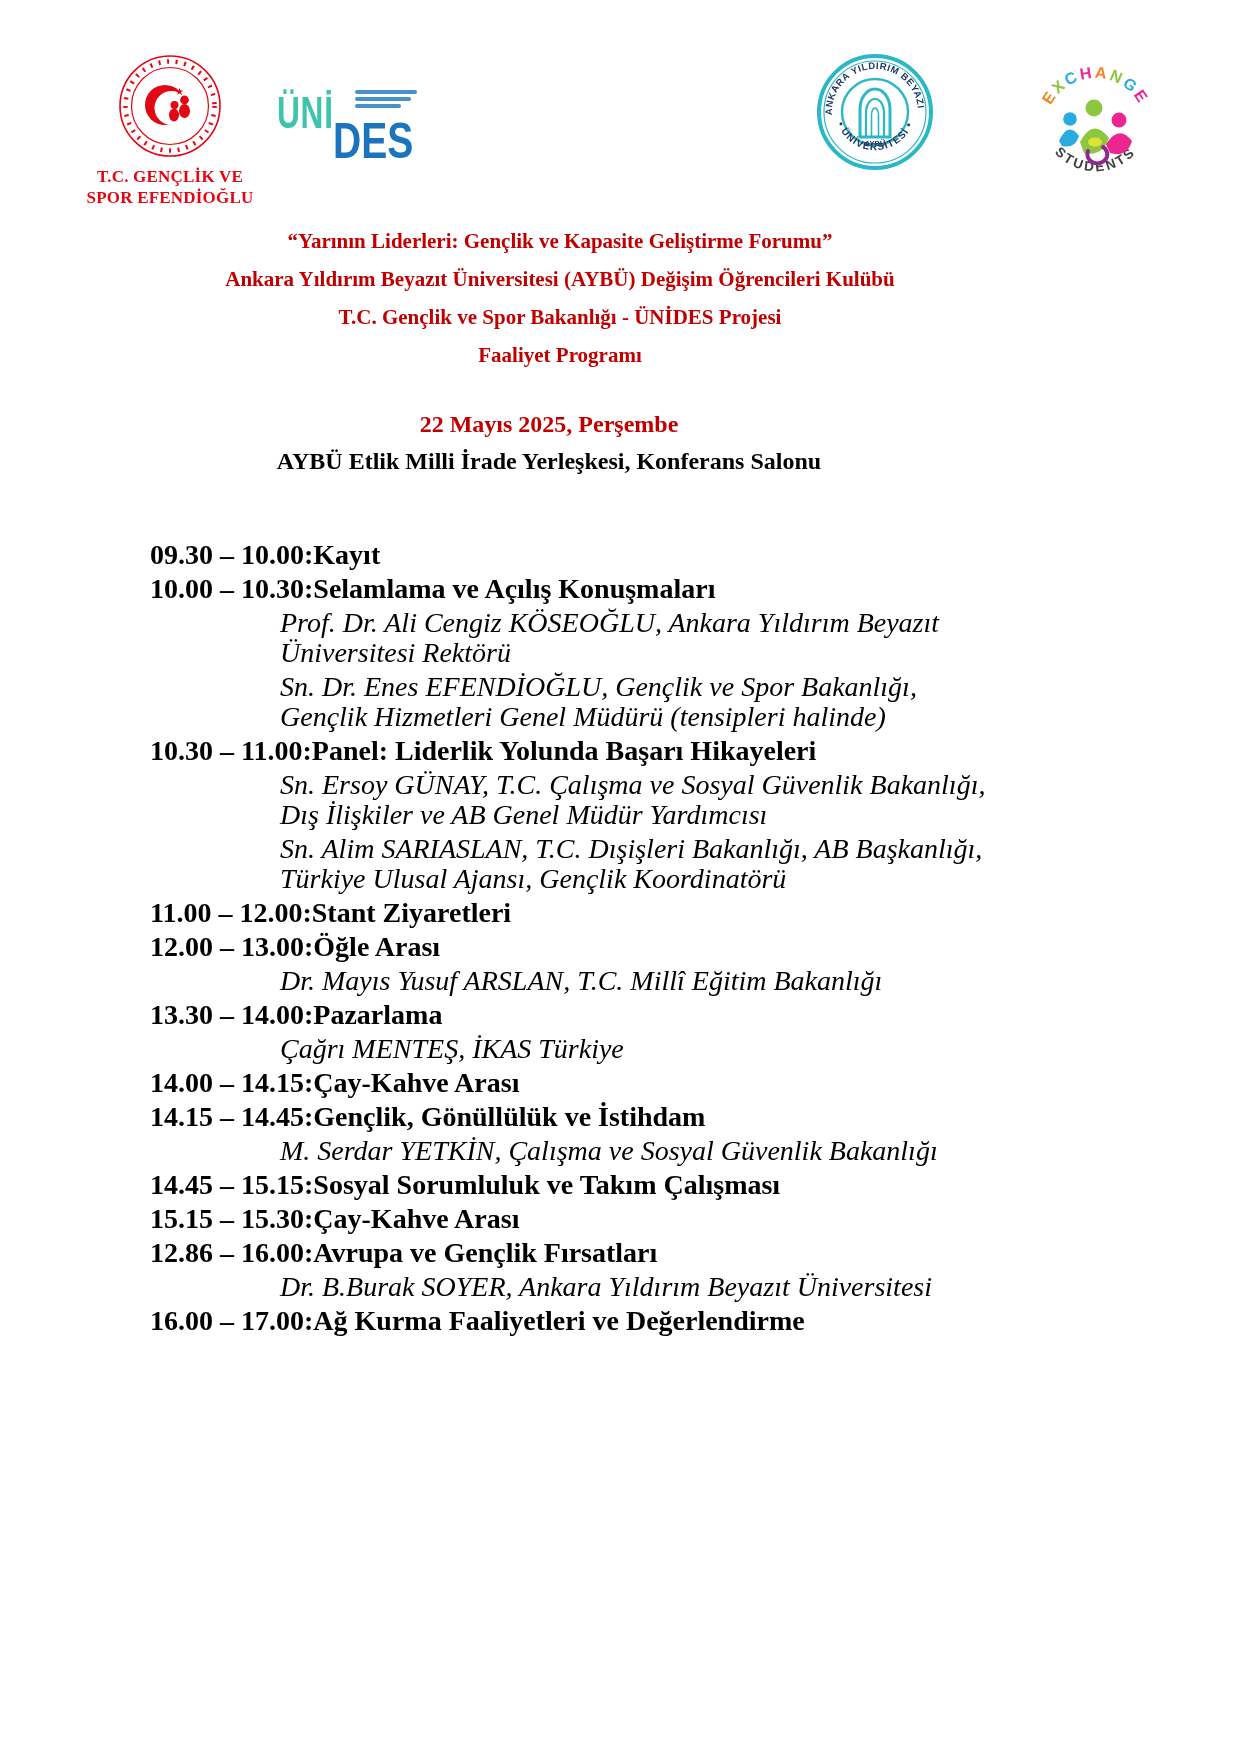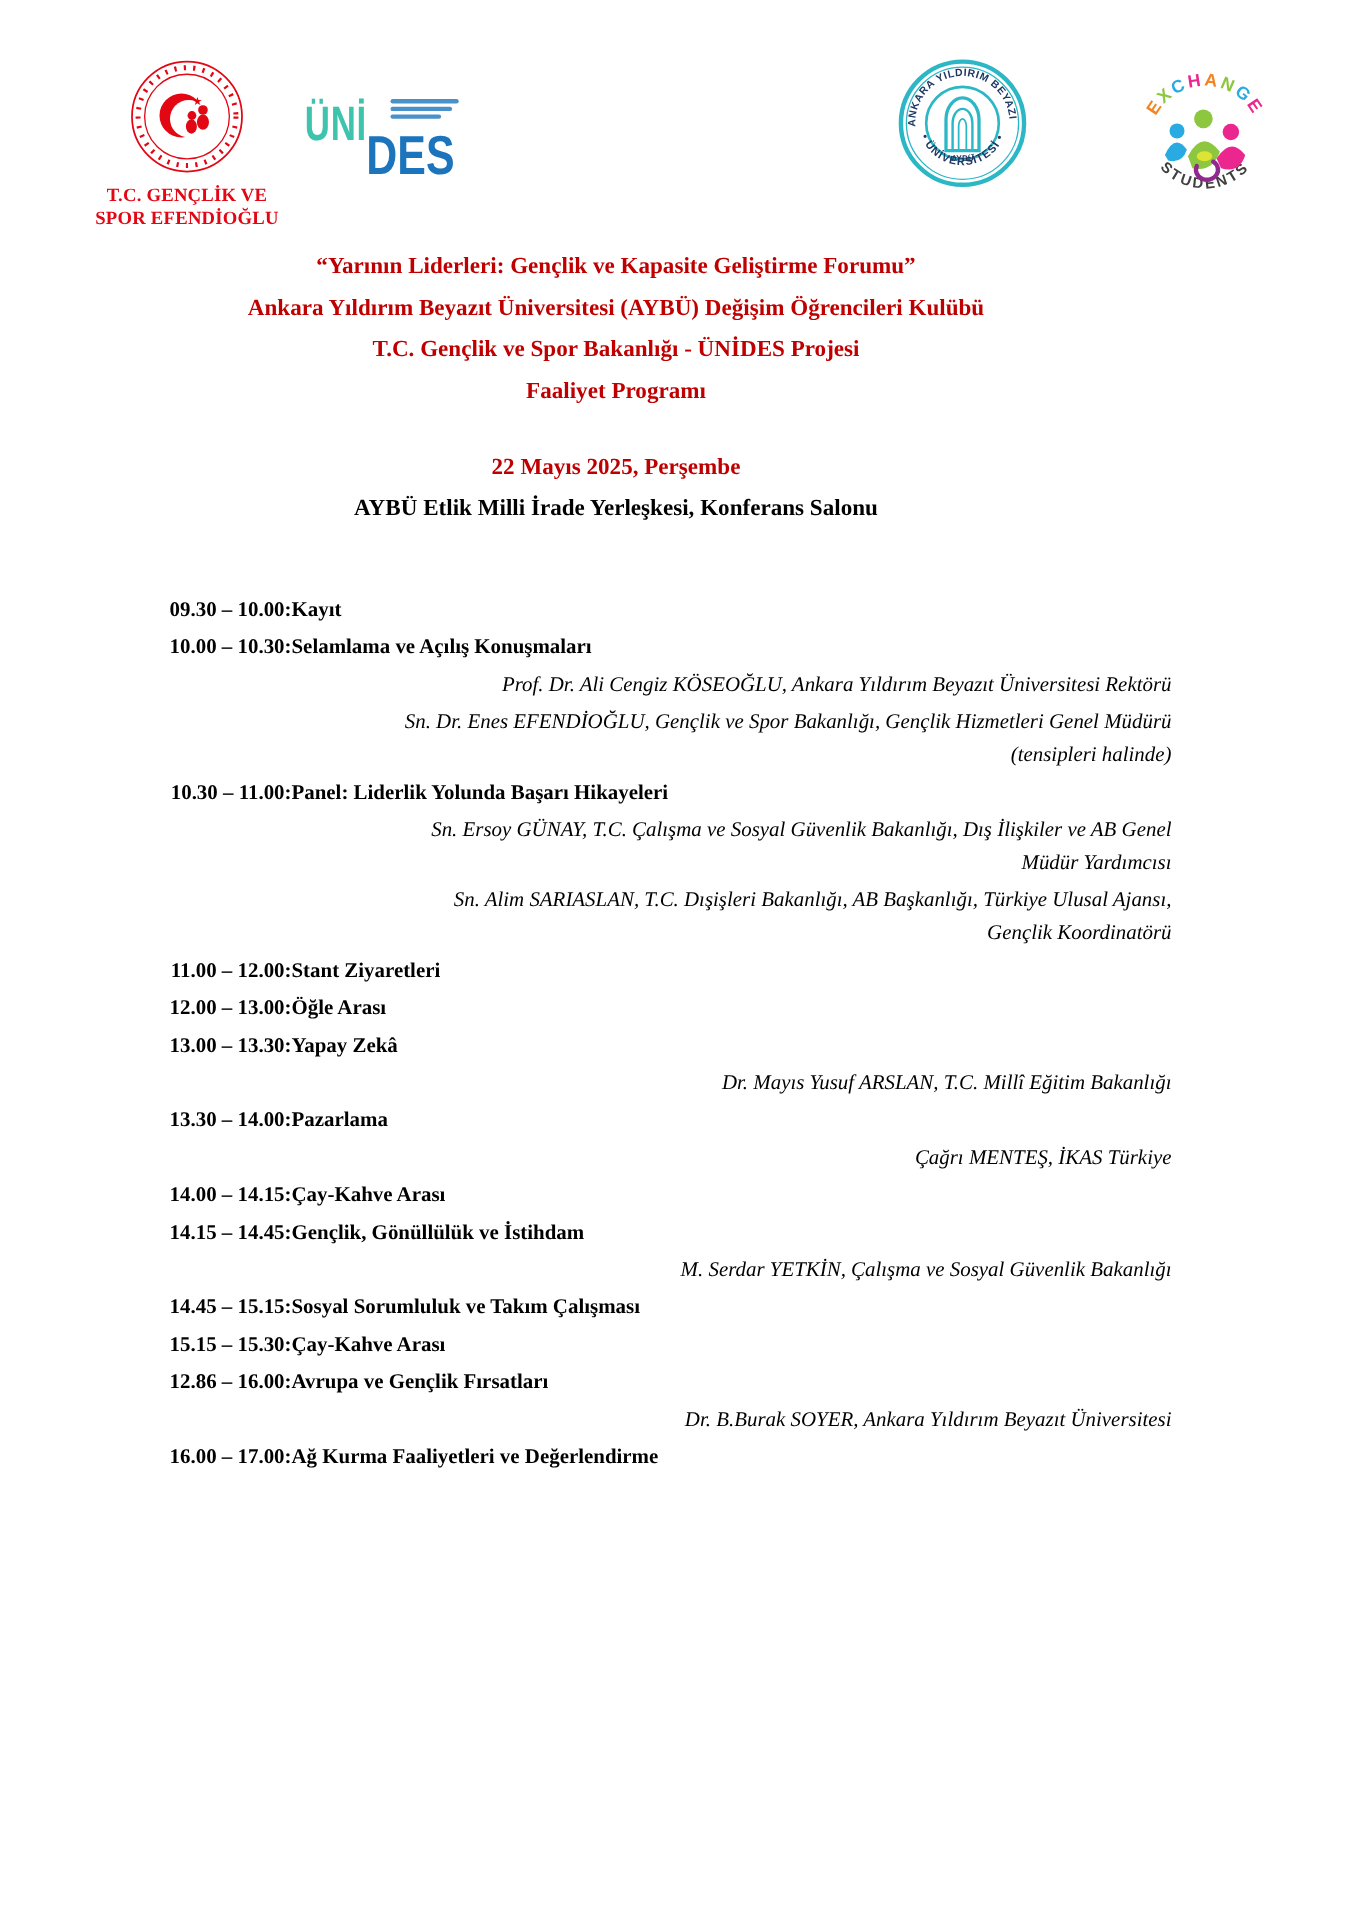--- a/index.html
+++ b/index.html
@@ -21,27 +21,27 @@
   .unides-smallprint{position:absolute;left:78px;top:12px;}
   .unides-smallprint div{height:4px;background:#1C75BC;opacity:.8;border-radius:2px;margin-bottom:3px;}
   .sp1{width:62px;} .sp2{width:56px;} .sp3{width:46px;}
 
   .logo-aybu{position:absolute;left:816px;top:53px;width:118px;height:118px;}
   .logo-exchange{position:absolute;left:1032px;top:45px;width:128px;height:142px;}
 
   
   .title-block{position:absolute;left:135px;top:222px;width:850px;text-align:center;
     color:#C00000;font-weight:bold;font-size:21px;line-height:38px;}
-  .date-block{position:absolute;left:135px;top:406px;width:850px;text-align:center;
-    font-weight:bold;font-size:21px;line-height:37px;}
+  .date-block{position:absolute;left:124px;top:406px;width:850px;text-align:center;
+    font-weight:bold;font-size:24px;line-height:37px;}
   .date-line{color:#C00000;}
   .venue-line{color:#000000;}
 
   
-  .schedule{position:absolute;left:135px;top:540px;width:930px;font-size:19px;text-align:right;}
+  .schedule{position:absolute;left:150px;top:540px;width:930px;font-size:28px;}
   .sched-row{display:flex;line-height:30px;margin-bottom:4px;}
   .time{flex:0 0 130px;font-weight:bold;white-space:nowrap;}
   .stitle{font-weight:bold;}
   .speaker{padding-left:130px;font-style:italic;line-height:30px;margin-bottom:4px;max-width:840px;}
   .speaker-inner{display:inline-block;max-width:710px;}
 </style>
 </head>
 <body>
 
 <div class="page">
@@ -152,24 +152,20 @@
       <div class="speaker"><span class="speaker-inner">Sn. Ersoy GÜNAY, T.C. Çalışma ve Sosyal Güvenlik Bakanlığı, Dış İlişkiler ve AB Genel Müdür Yardımcısı</span></div>
       <div class="speaker"><span class="speaker-inner">Sn. Alim SARIASLAN, T.C. Dışişleri Bakanlığı, AB Başkanlığı, Türkiye Ulusal Ajansı, Gençlik Koordinatörü</span></div>
       <div class="sched-row">
         <span class="time">11.00 – 12.00:</span>
         <span class="stitle">Stant Ziyaretleri</span>
       </div>
       <div class="sched-row">
         <span class="time">12.00 – 13.00:</span>
         <span class="stitle">Öğle Arası</span>
       </div>
-      <div class="sched-row">
-        <span class="time">13.00 – 13.30:</span>
-        <span class="stitle">Yapay Zekâ</span>
-      </div>
       <div class="speaker"><span class="speaker-inner">Dr. Mayıs Yusuf ARSLAN, T.C. Millî Eğitim Bakanlığı</span></div>
       <div class="sched-row">
         <span class="time">13.30 – 14.00:</span>
         <span class="stitle">Pazarlama</span>
       </div>
       <div class="speaker"><span class="speaker-inner">Çağrı MENTEŞ, İKAS Türkiye</span></div>
       <div class="sched-row">
         <span class="time">14.00 – 14.15:</span>
         <span class="stitle">Çay-Kahve Arası</span>
       </div>

